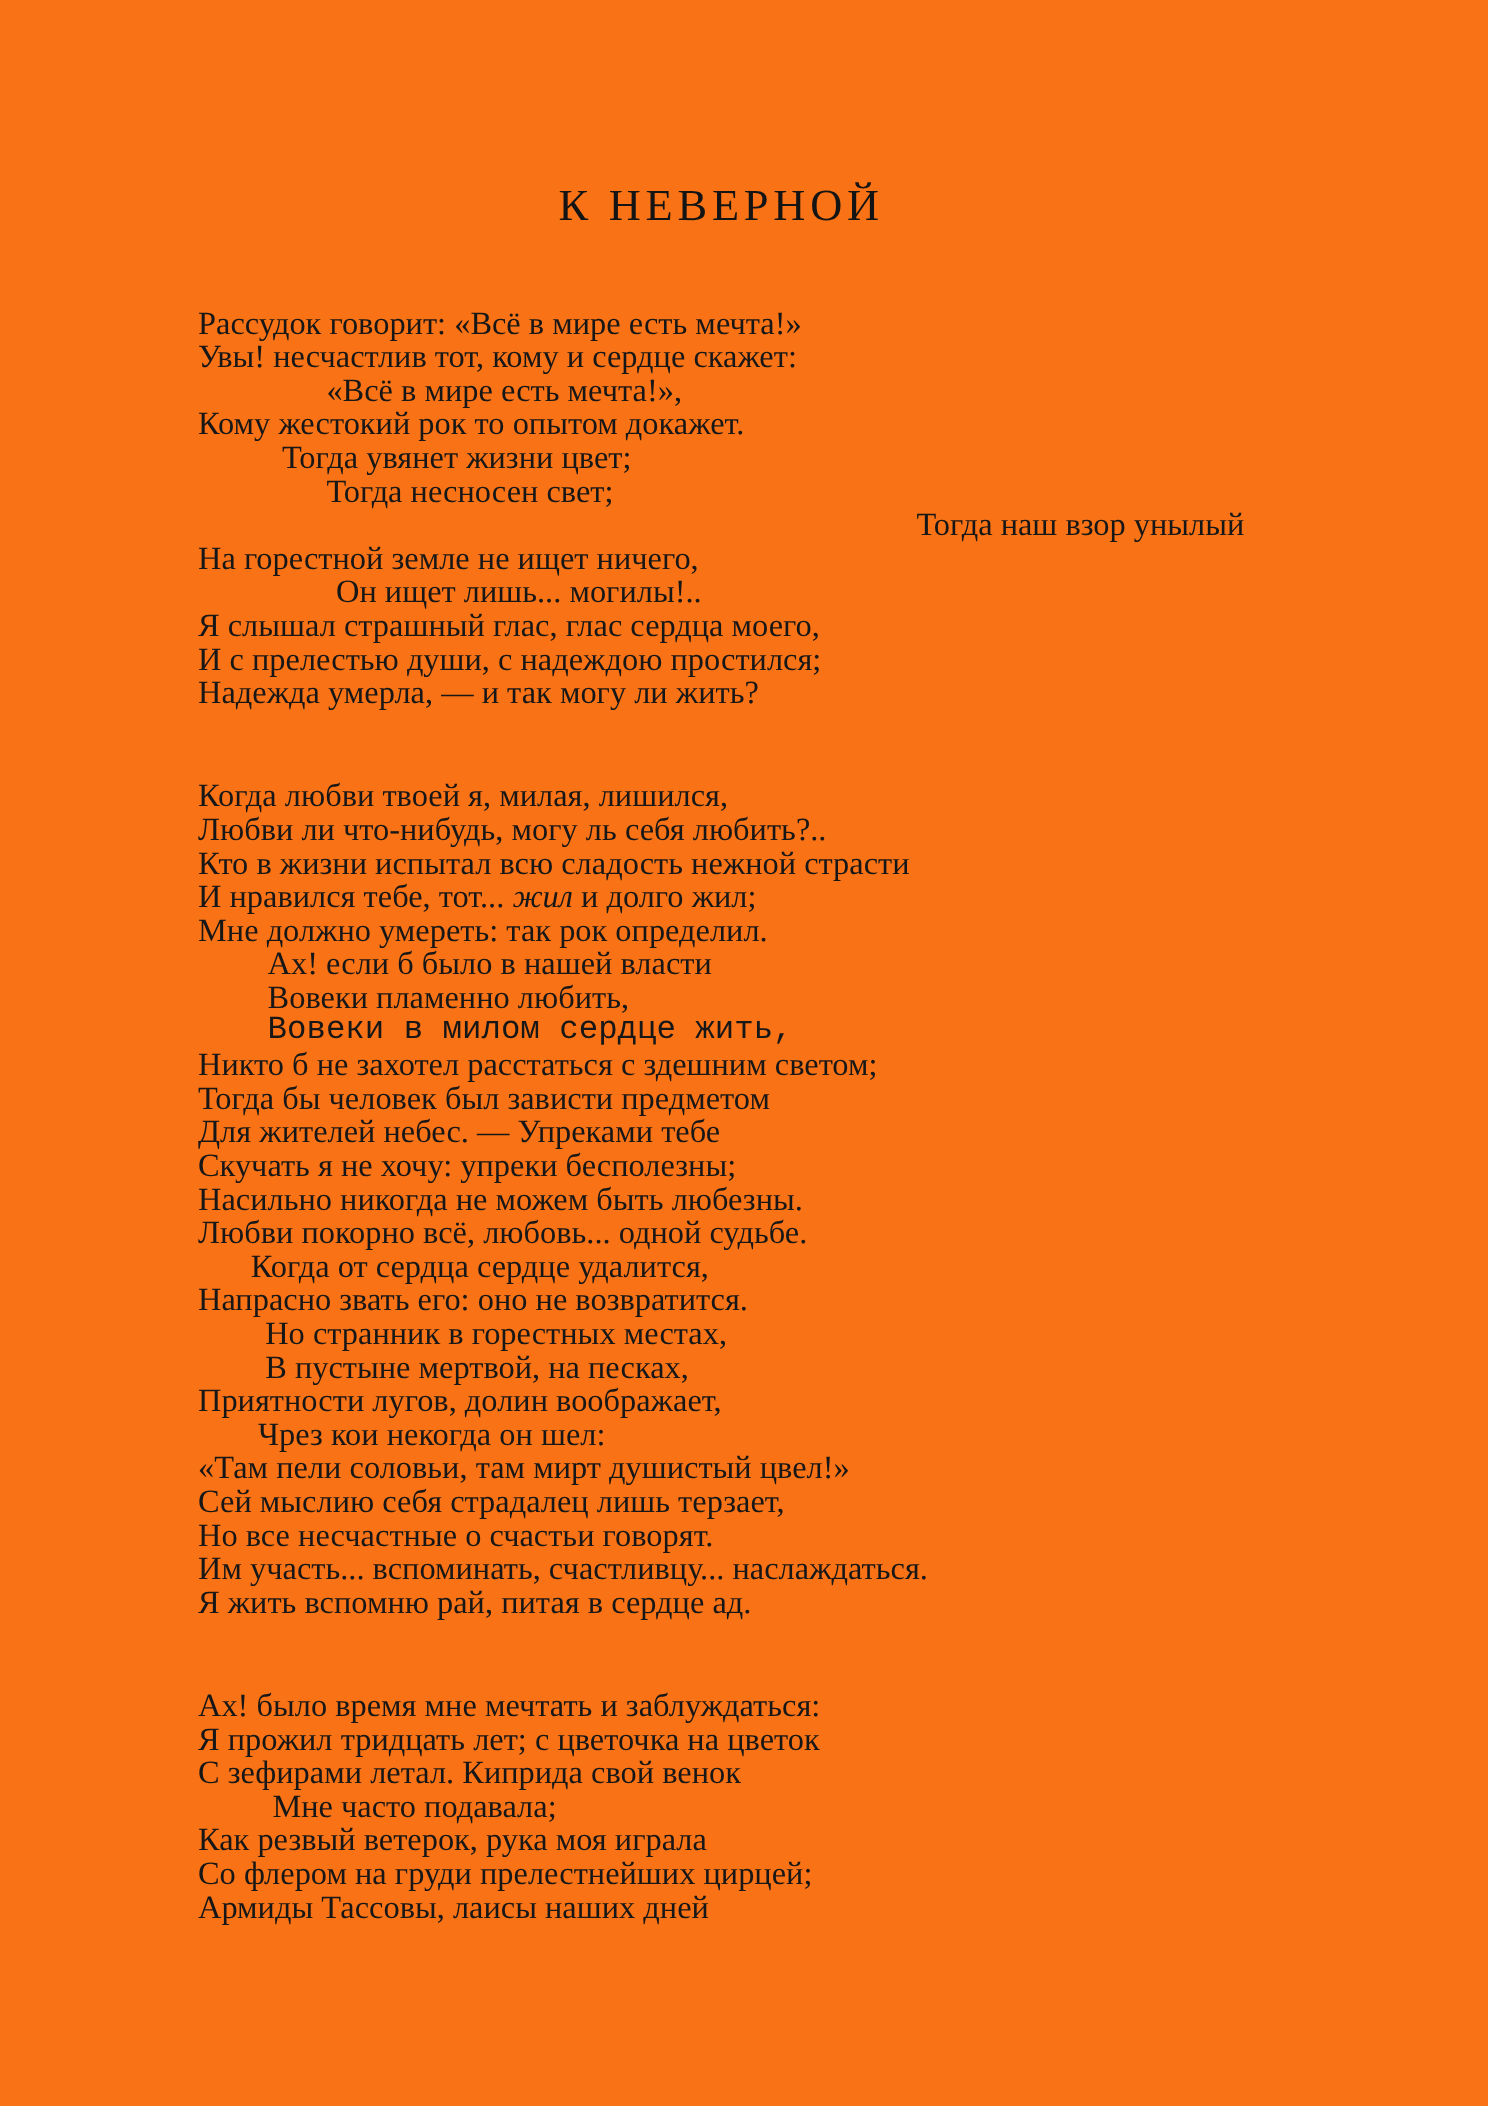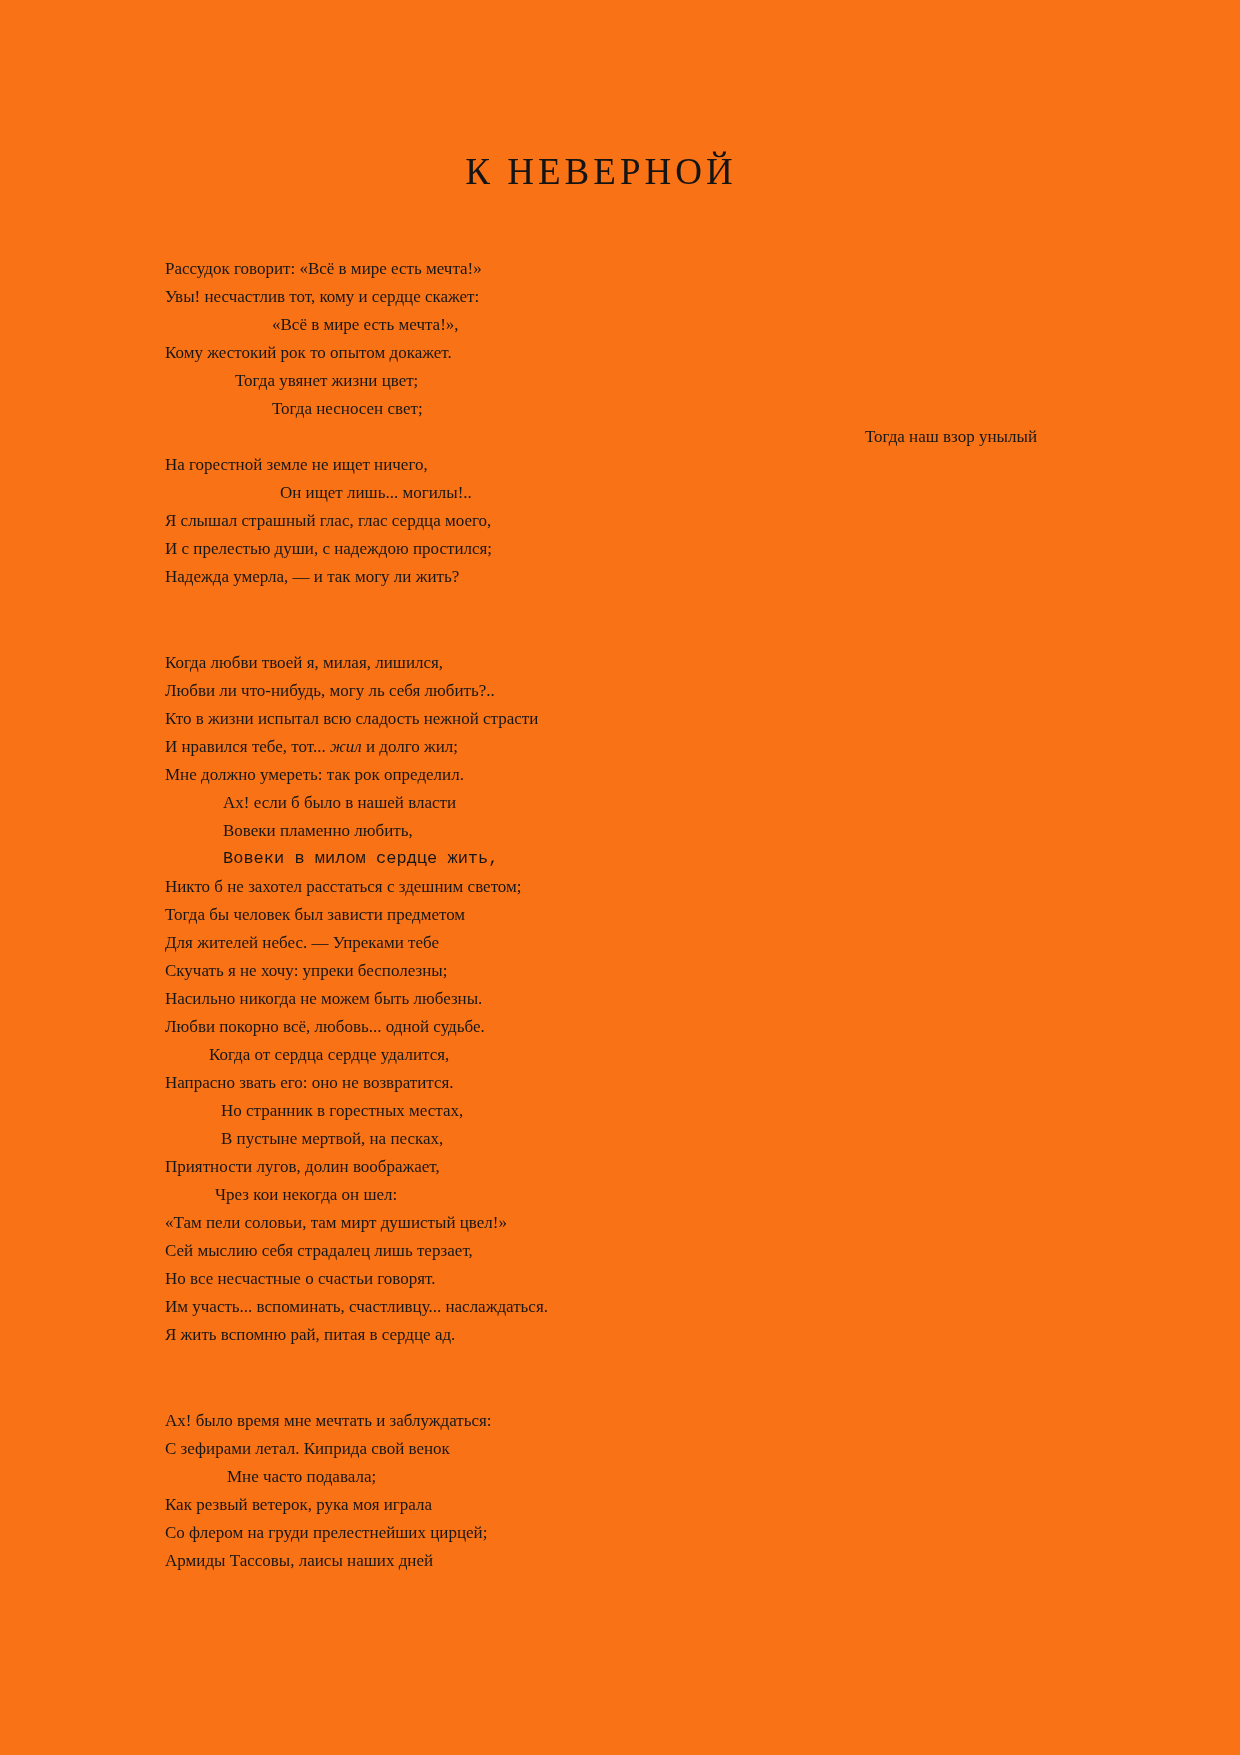--- a/index.html
+++ b/index.html
@@ -26,21 +26,21 @@
   .poem-title {
     margin: 0 0 62px 0;
     text-align: center;
     font-size: 37px;
     font-weight: 400;
     letter-spacing: 4px;
     color: #141414;
     white-space: nowrap;
   }
   .poem {
-    font-size: 17px;
+    font-size: 27px;
   }
   .stanza + .stanza {
     margin-top: 58px;
   }
   .poem-line {
     line-height: 28px;
     white-space: nowrap;
     color: #171717;
   }
   .poem-line em {
@@ -90,20 +90,21 @@
           <div class="poem-line">Приятности лугов, долин воображает,</div>
           <div class="poem-line" style="padding-left: 50px;">Чрез кои некогда он шел:</div>
           <div class="poem-line">«Там пели соловьи, там мирт душистый цвел!»</div>
           <div class="poem-line">Сей мыслию себя страдалец лишь терзает,</div>
           <div class="poem-line">Но все несчастные о счастьи говорят.</div>
           <div class="poem-line">Им участь... вспоминать, счастливцу... наслаждаться.</div>
           <div class="poem-line">Я жить вспомню рай, питая в сердце ад.</div>
         </div>
         <div class="stanza">
           <div class="poem-line">Ах! было время мне мечтать и заблуждаться:</div>
+          <div class="poem-line">Я прожил тридцать лет; с цветочка на цветок</div>
           <div class="poem-line">С зефирами летал. Киприда свой венок</div>
           <div class="poem-line" style="padding-left: 62px;">Мне часто подавала;</div>
           <div class="poem-line">Как резвый ветерок, рука моя играла</div>
           <div class="poem-line">Со флером на груди прелестнейших цирцей;</div>
           <div class="poem-line">Армиды Тассовы, лаисы наших дней</div>
         </div>
       </div>
   </div>
 </div>
 

